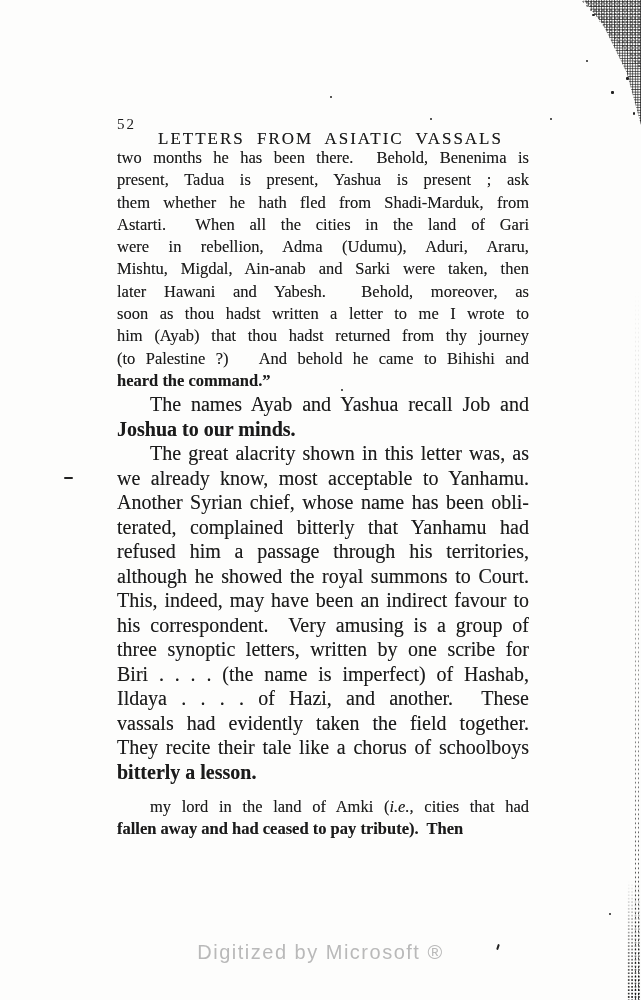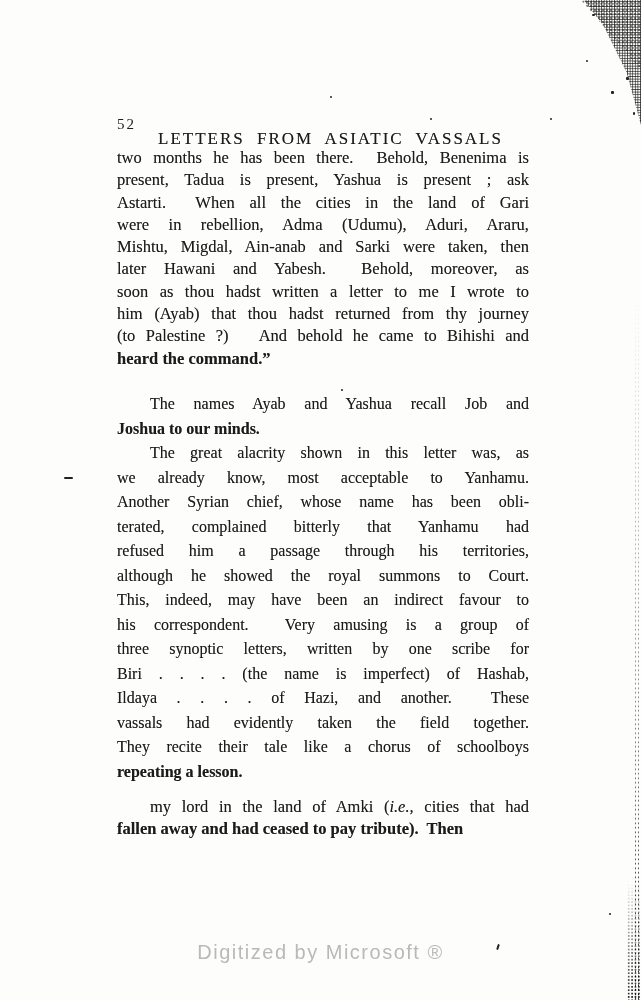--- a/index.html
+++ b/index.html
@@ -34,21 +34,21 @@
     position: absolute; left: 117px; width: 412px;
     text-shadow: 0 0 0.5px rgba(0,0,0,0.4);
   }
   .para .line {
     white-space: pre;
     text-align: justify;
     text-align-last: justify;
   }
   .para .line:last-child { text-align-last: left; font-weight: bold; }
   .quote { font-size: 16.5px; line-height: 22.3px; }
-  .main  { font-size: 16px; line-height: 24.5px; }
+  .main  { font-size: 20px; line-height: 24.5px; }
   .indent-first .line:first-child { padding-left: 33px; }
   .para1 { top: 147px; }
   .para2 { top: 392px; }
   .para3 { top: 441px; }
   .para4 { top: 796px; }
   .it { font-style: italic; }
 
   
   .watermark {
     position: absolute; top: 941px; left: 50%;
@@ -115,20 +115,21 @@
   <div class="speck" style="left:550px;top:118px;width:2px;height:2px"></div>
 
   <div class="header">
     <span class="pageno">52</span>
     <span class="running-title">LETTERS FROM ASIATIC VASSALS</span>
   </div>
 
   <div class="para quote para1">
       <div class="line">two months he has been there.  Behold, Benenima is</div>
       <div class="line">present, Tadua is present, Yashua is present ; ask</div>
+      <div class="line">them whether he hath fled from Shadi-Marduk, from</div>
       <div class="line">Astarti.  When all the cities in the land of Gari</div>
       <div class="line">were in rebellion, Adma (Udumu), Aduri, Araru,</div>
       <div class="line">Mishtu, Migdal, Ain-anab and Sarki were taken, then</div>
       <div class="line">later Hawani and Yabesh.  Behold, moreover, as</div>
       <div class="line">soon as thou hadst written a letter to me I wrote to</div>
       <div class="line">him (Ayab) that thou hadst returned from thy journey</div>
       <div class="line">(to Palestine ?)   And behold he came to Bihishi and</div>
       <div class="line">heard the command.”</div>
     </div>
 
@@ -144,21 +145,21 @@
       <div class="line">terated, complained bitterly that Yanhamu had</div>
       <div class="line">refused him a passage through his territories,</div>
       <div class="line">although he showed the royal summons to Court.</div>
       <div class="line">This, indeed, may have been an indirect favour to</div>
       <div class="line">his correspondent.  Very amusing is a group of</div>
       <div class="line">three synoptic letters, written by one scribe for</div>
       <div class="line">Biri . . . . (the name is imperfect) of Hashab,</div>
       <div class="line">Ildaya . . . . of Hazi, and another.  These</div>
       <div class="line">vassals had evidently taken the field together.</div>
       <div class="line">They recite their tale like a chorus of schoolboys</div>
-      <div class="line">repeating a lesson.</div>
+      <div class="line">bitterly a lesson.</div>
     </div>
 
   <div class="para quote para4 indent-first">
     <div class="line"><span>my lord in the land of Amki (</span><span class="it">i.e.,</span><span> cities that had</span></div>
     <div class="line">fallen away and had ceased to pay tribute).  Then</div>
   </div>
 
   <div class="watermark">Digitized by Microsoft ®</div>
 
 </div>

